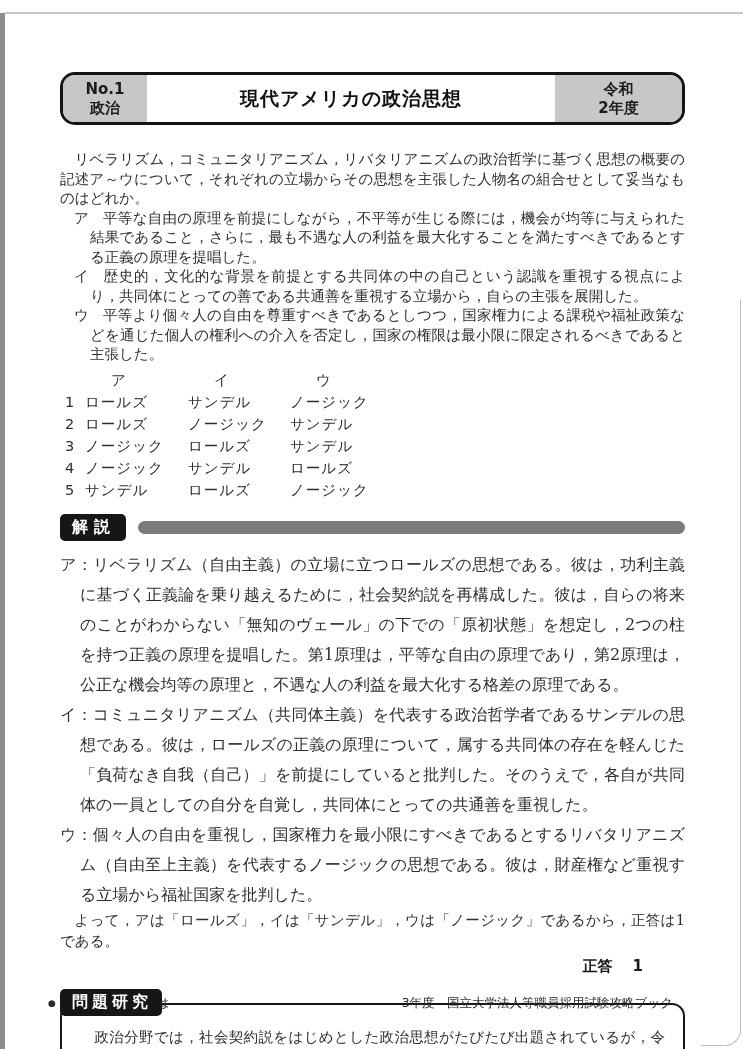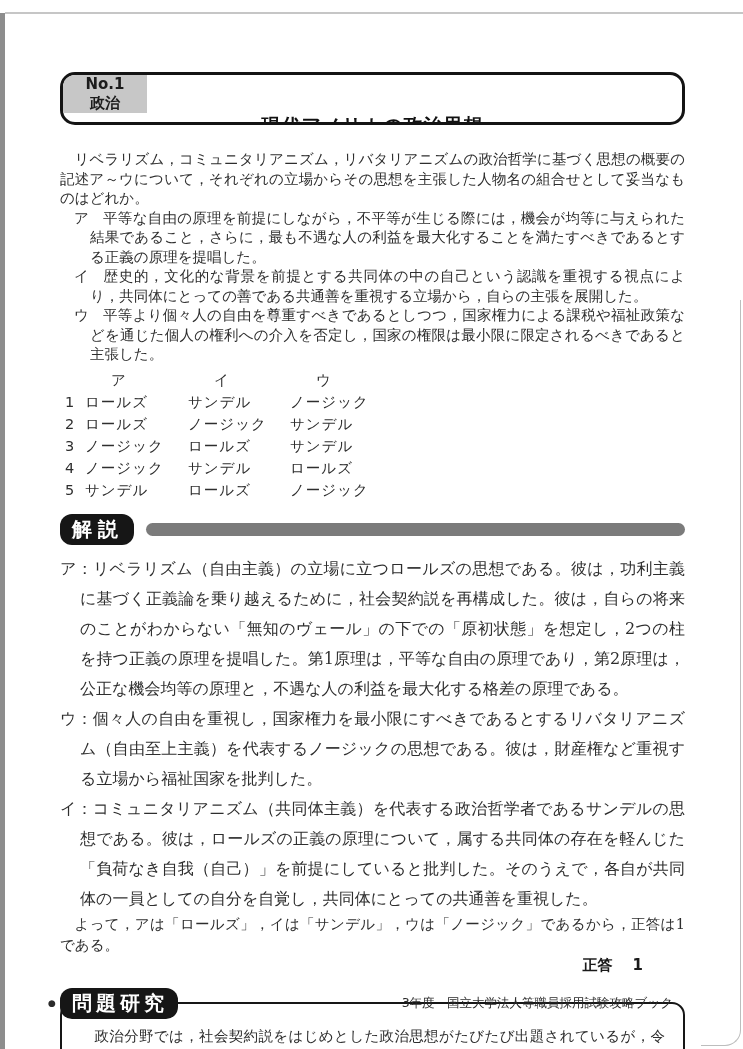--- a/index.html
+++ b/index.html
@@ -14,21 +14,21 @@
   .scan-top-line   { position:absolute; left:5px; top:12px; right:0; height:1.5px; background:#c6c6c6; }
   .scan-right-line { position:absolute; right:2px; top:300px; bottom:3px; width:40px;
                      border-right:1.5px solid #bdbdbd; border-bottom:1.5px solid #bdbdbd;
                      border-bottom-right-radius:16px; }
 
   .content { position:absolute; left:60px; top:72px; width:625px; }
 
   
   .header-box {
     display:flex; align-items:stretch; height:53px;
-    border:3.5px solid #141414; border-radius:15px; overflow:hidden; background:#fff;flex-direction:column;
+    border:3.5px solid #141414; border-radius:15px; overflow:hidden; background:#fff;
   }
   .header-side {
     background:#c7c7c7; display:flex; flex-direction:column;
     align-items:center; justify-content:center;
     font-family:"DejaVu Sans","Liberation Sans",sans-serif;
     font-weight:bold; font-size:15px; line-height:1.25; color:#1c1c1c;
   }
   .header-no   { width:84px; }
   .header-year { width:127px; font-weight:700; }
   .header-title {
@@ -49,33 +49,33 @@
                   margin-top:4px; font-size:14.5px; line-height:22px; }
   .choice-table .ch  { padding-left:26px; }
   .choice-table .num { font-family:"DejaVu Sans","Liberation Sans",sans-serif; padding-left:5px; }
   .choice-table .nm  { letter-spacing:1px; }
 
   
   .section-head { display:flex; align-items:center; margin-top:13px; }
   .chip {
     display:inline-block; background:#161616; color:#fff;
     font-family:"DejaVu Sans","Liberation Sans",sans-serif; font-weight:bold;
-    font-size:20px; line-height:1; padding:5px 10px 6px 12px;
-    border-radius:12px; letter-spacing:6px; white-space:nowrap;
+    font-size:16px; line-height:1; padding:5px 10px 6px 12px;
+    border-radius:5px; letter-spacing:6px; white-space:nowrap;
   }
   .gray-bar { flex:1; height:13px; margin-left:12px; background:#7b7b7b; border-radius:7px; }
 
   .expl { margin-top:9px; }
   .expl p.hang { padding-left:20px; text-indent:-20px; font-size:16px; line-height:30px; text-align:justify; }
   .expl p.conc { font-size:14.5px; line-height:21px; text-indent:1em; text-align:justify; }
 
   
   .seitou {
     display:flex; justify-content:flex-end; align-items:baseline; gap:20px;
-    padding-right:42px; 
+    padding-right:42px; margin-top:5px;
     font-family:"DejaVu Sans","Liberation Sans",sans-serif;
     font-weight:bold; font-size:15px; color:#1a1a1a;
   }
 
   
   .research { position:relative; margin-top:27px; }
   .research .chip { position:absolute; top:-14px; left:0; letter-spacing:4px; z-index:1; }
   .research-box {
     border:2px solid #161616; border-radius:13px;
     padding:21px 18px 10px 18px; background:#fff;
@@ -159,22 +159,22 @@
       <div class="nm">ノージック</div>
     </div>
 
     <div class="section-head">
       <span class="chip">解説</span>
       <span class="gray-bar"></span>
     </div>
 
     <div class="expl">
       <p class="hang"><span>ア：</span><span>リベラリズム（自由主義）の立場に立つロールズの思想である。彼は，功利主義に基づく正義論を乗り越えるために，社会契約説を再構成した。彼は，自らの将来のことがわからない「無知のヴェール」の下での「原初状態」を想定し，2つの柱を持つ正義の原理を提唱した。第1原理は，平等な自由の原理であり，第2原理は，公正な機会均等の原理と，不遇な人の利益を最大化する格差の原理である。</span></p>
+      <p class="hang"><span>イ：</span><span>コミュニタリアニズム（共同体主義）を代表する政治哲学者であるサンデルの思想である。彼は，ロールズの正義の原理について，属する共同体の存在を軽んじた「負荷なき自我（自己）」を前提にしていると批判した。そのうえで，各自が共同体の一員としての自分を自覚し，共同体にとっての共通善を重視した。</span></p>
       <p class="hang"><span>ウ：</span><span>個々人の自由を重視し，国家権力を最小限にすべきであるとするリバタリアニズム（自由至上主義）を代表するノージックの思想である。彼は，財産権など重視する立場から福祉国家を批判した。</span></p>
-      <p class="hang"><span>イ：</span><span>コミュニタリアニズム（共同体主義）を代表する政治哲学者であるサンデルの思想である。彼は，ロールズの正義の原理について，属する共同体の存在を軽んじた「負荷なき自我（自己）」を前提にしていると批判した。そのうえで，各自が共同体の一員としての自分を自覚し，共同体にとっての共通善を重視した。</span></p>
       <p class="conc">よって，アは「ロールズ」，イは「サンデル」，ウは「ノージック」であるから，正答は1である。</p>
     </div>
 
     <div class="seitou">
       <span>正答</span>
       <span>1</span>
     </div>
 
     <div class="research">
       <span class="chip">問題研究</span>

